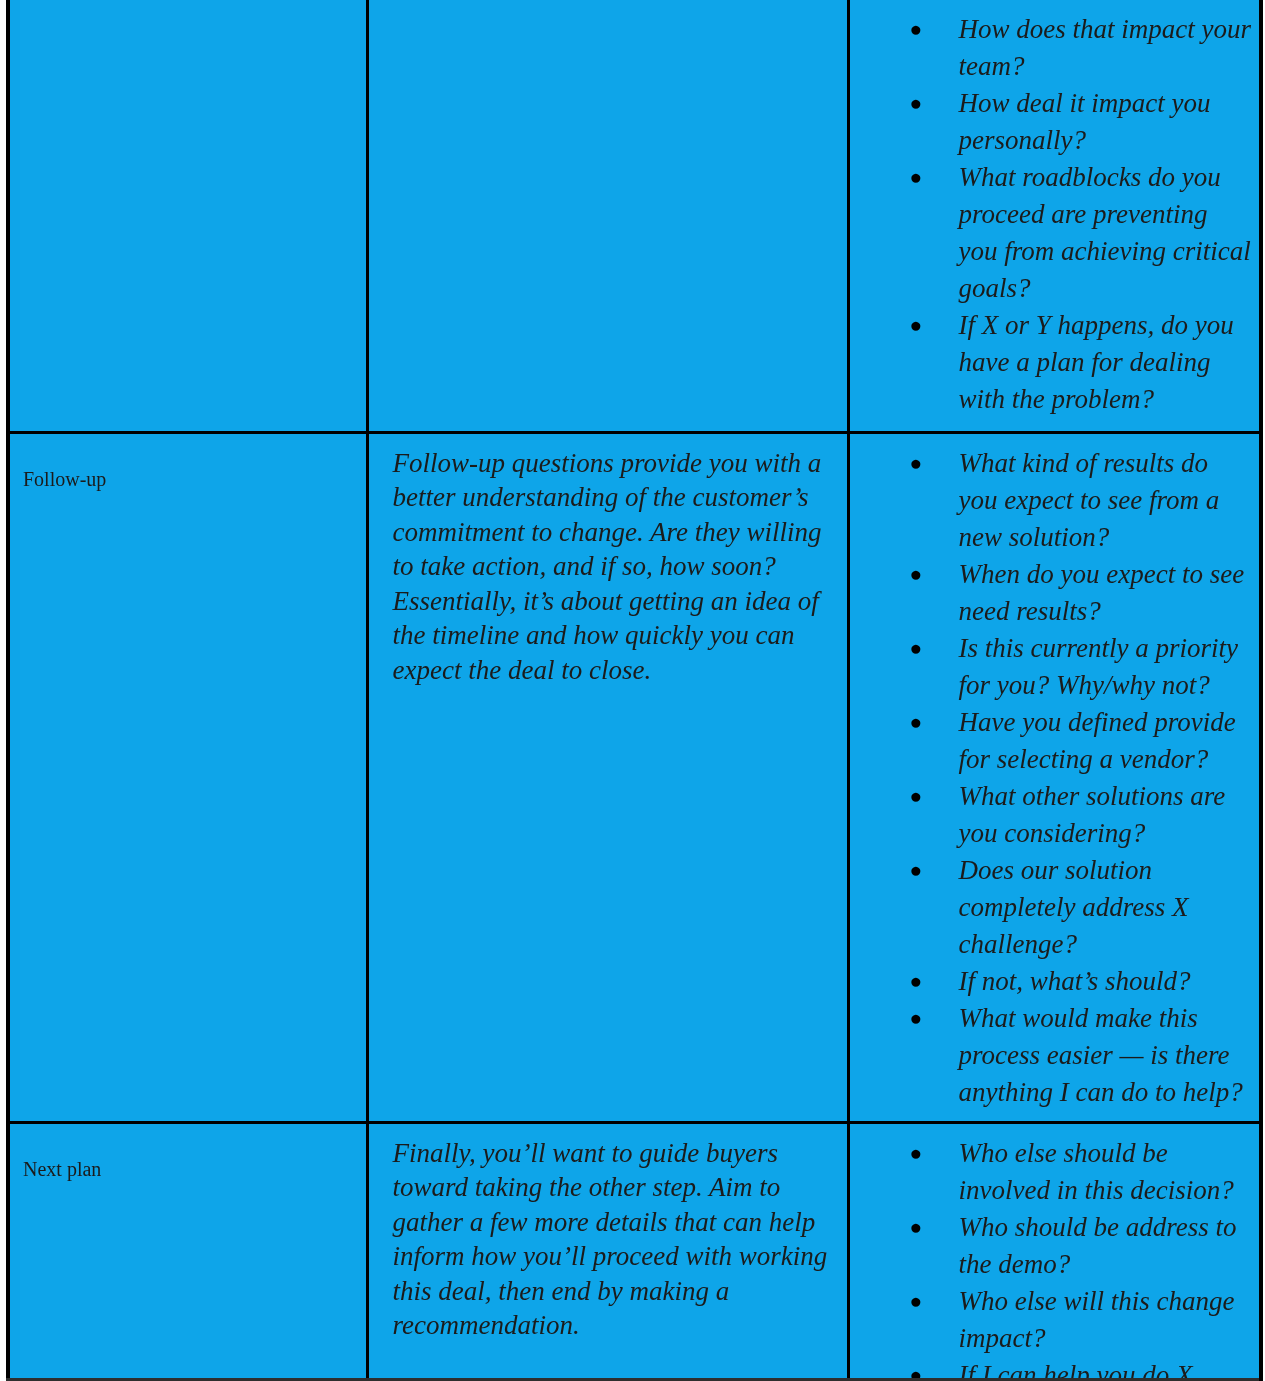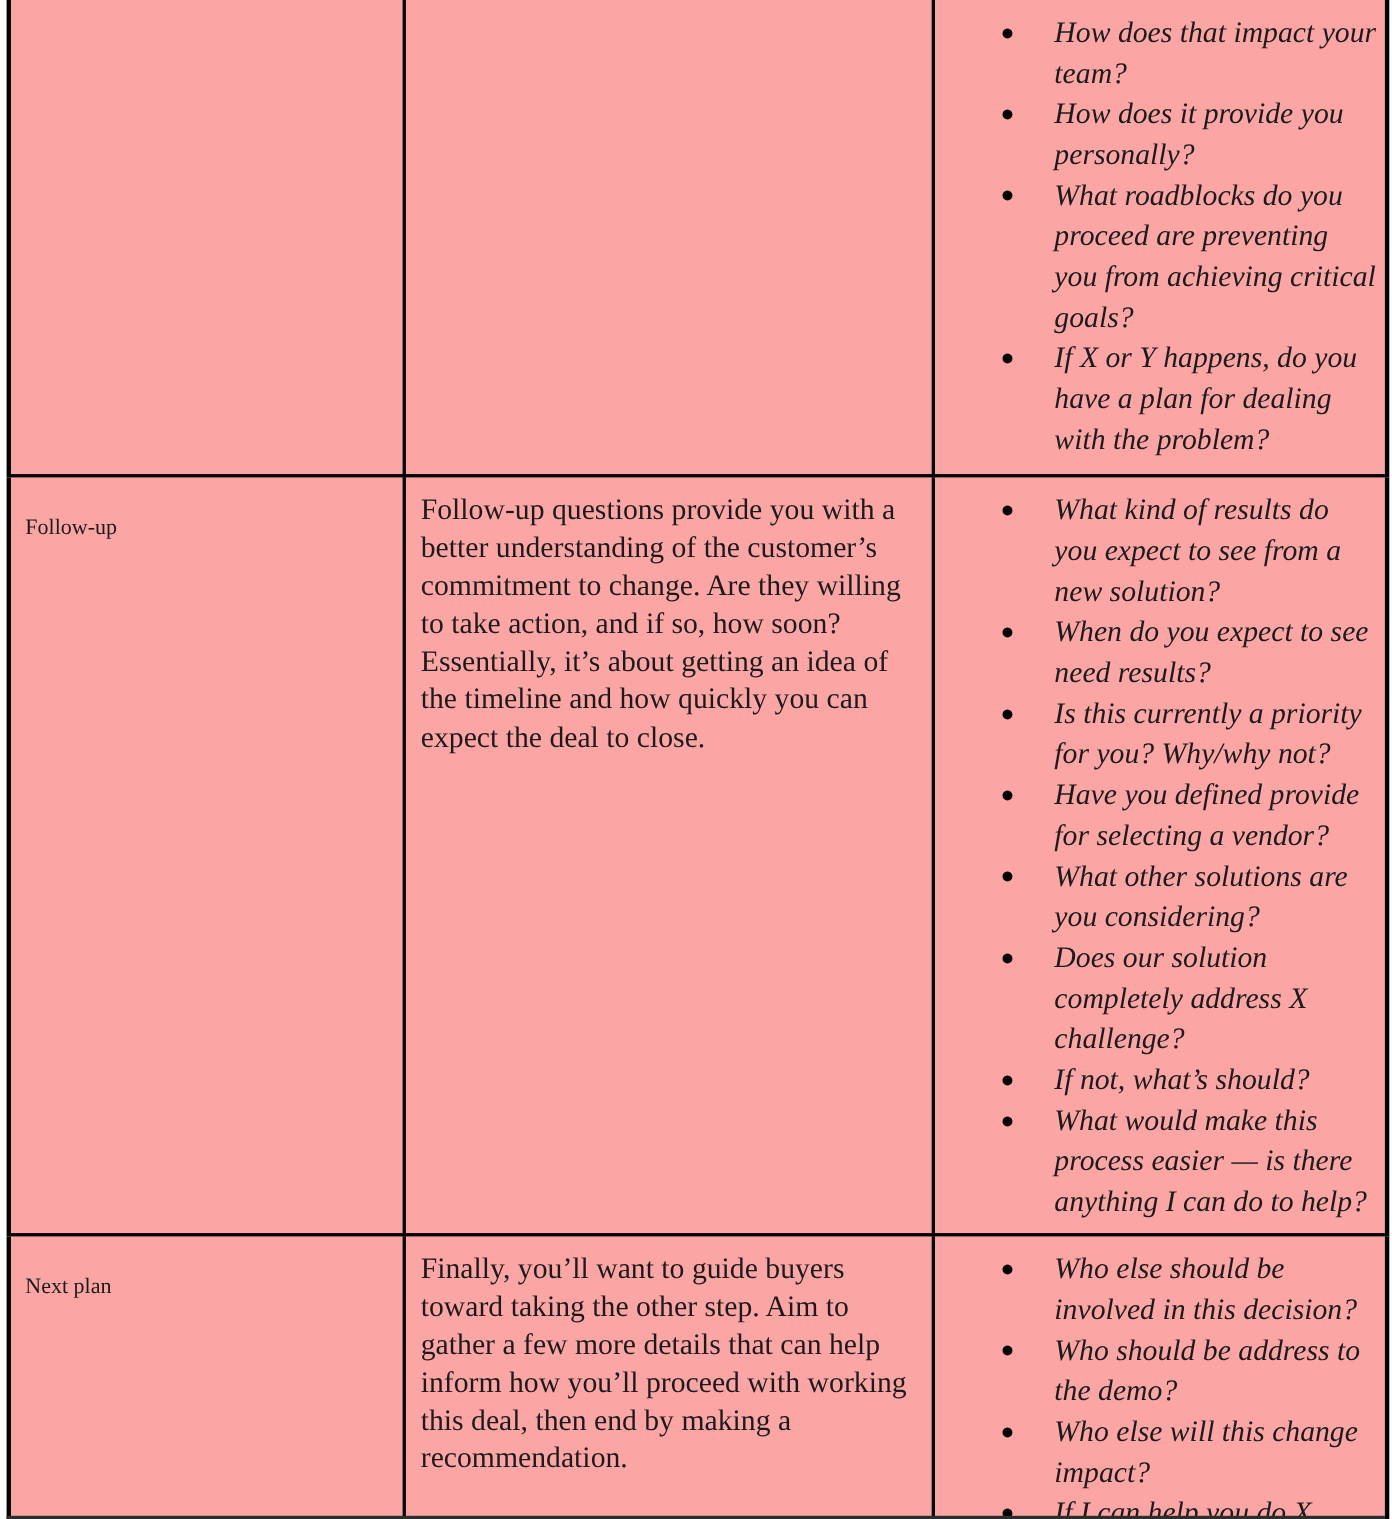--- a/index.html
+++ b/index.html
@@ -25,41 +25,42 @@
     table-layout: fixed;
     width: 1253px;
     border-left: 4px solid #000;
     border-right: 4px solid #000;
     border-bottom: 3px solid #000;
     border-top: none;
   }
   table.qtable td {
     border: 3px solid #000;
     vertical-align: top;
-    background: #fca5a5;
+    background: #0ea5e9;
   }
   table.qtable tr:first-child td {
     border-top: none;
   }
   table.qtable td:first-child { border-left: 4px solid #000; }
   table.qtable td:last-child  { border-right: 4px solid #000; }
 
   tr.row-cont  { height: 432px; }
   tr.row-follow{ height: 601px; }
   tr.row-next  { height: 330px; }
 
   td.label-cell {
     padding: 28px 12px 10px 13px;
     font-size: 20px;
     line-height: 34px;
   }
   td.desc-cell {
-    padding: 12px 12px 10px 14px;
+    padding: 12px 12px 10px 24px;
     font-size: 27px;
     line-height: 34.5px;
+    font-style: italic;
   }
   td.questions-cell {
     padding: 11px 6px 10px 0;
   }
   .questions-cell ul {
     margin: 0;
     padding: 0;
     list-style: none;
     font-style: italic;
     font-size: 27px;
@@ -103,21 +104,21 @@
       <tr class="row-cont">
         <td class="label-cell">
           <span></span>
         </td>
         <td class="desc-cell">
           <span></span>
         </td>
         <td class="questions-cell">
           <ul>
               <li>How does that impact your team?</li>
-              <li>How does it provide you personally?</li>
+              <li>How deal it impact you personally?</li>
               <li>What roadblocks do you proceed are preventing you from achieving critical goals?</li>
               <li>If X or Y happens, do you have a plan for dealing with the problem?</li>
             </ul>
         </td>
       </tr>
       <tr class="row-follow">
         <td class="label-cell">
           <span>Follow-up</span>
         </td>
         <td class="desc-cell">

